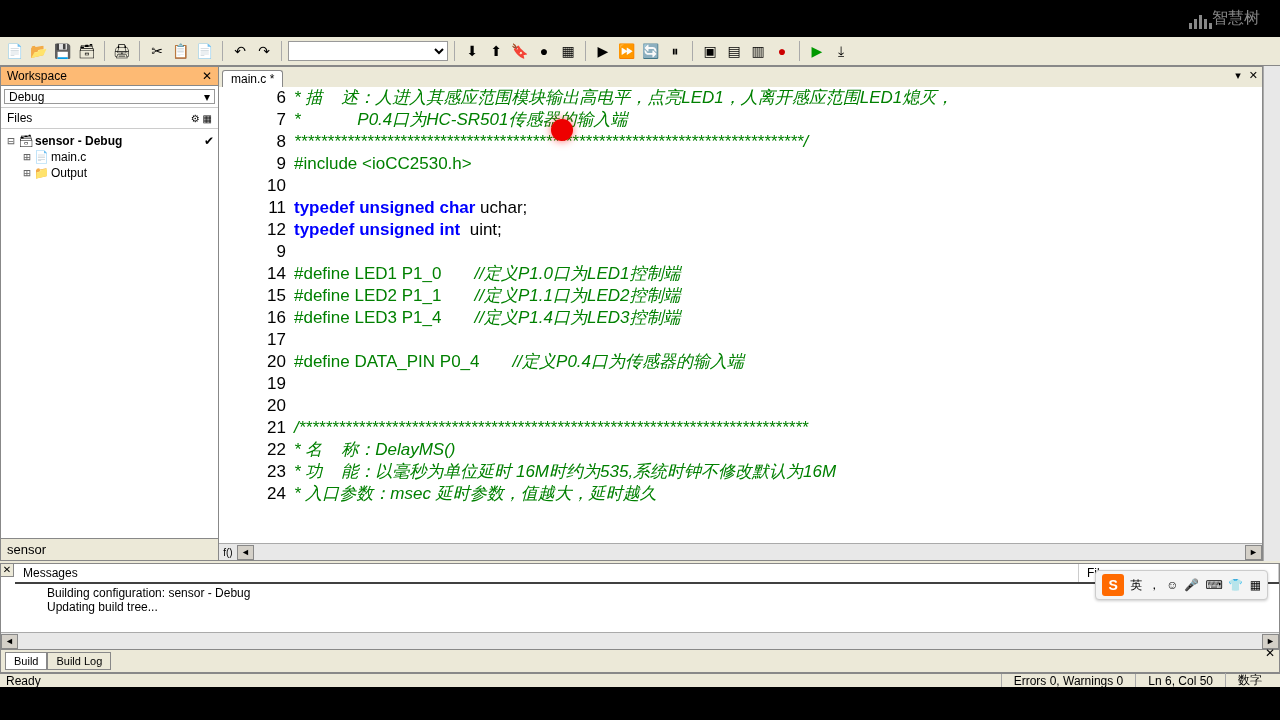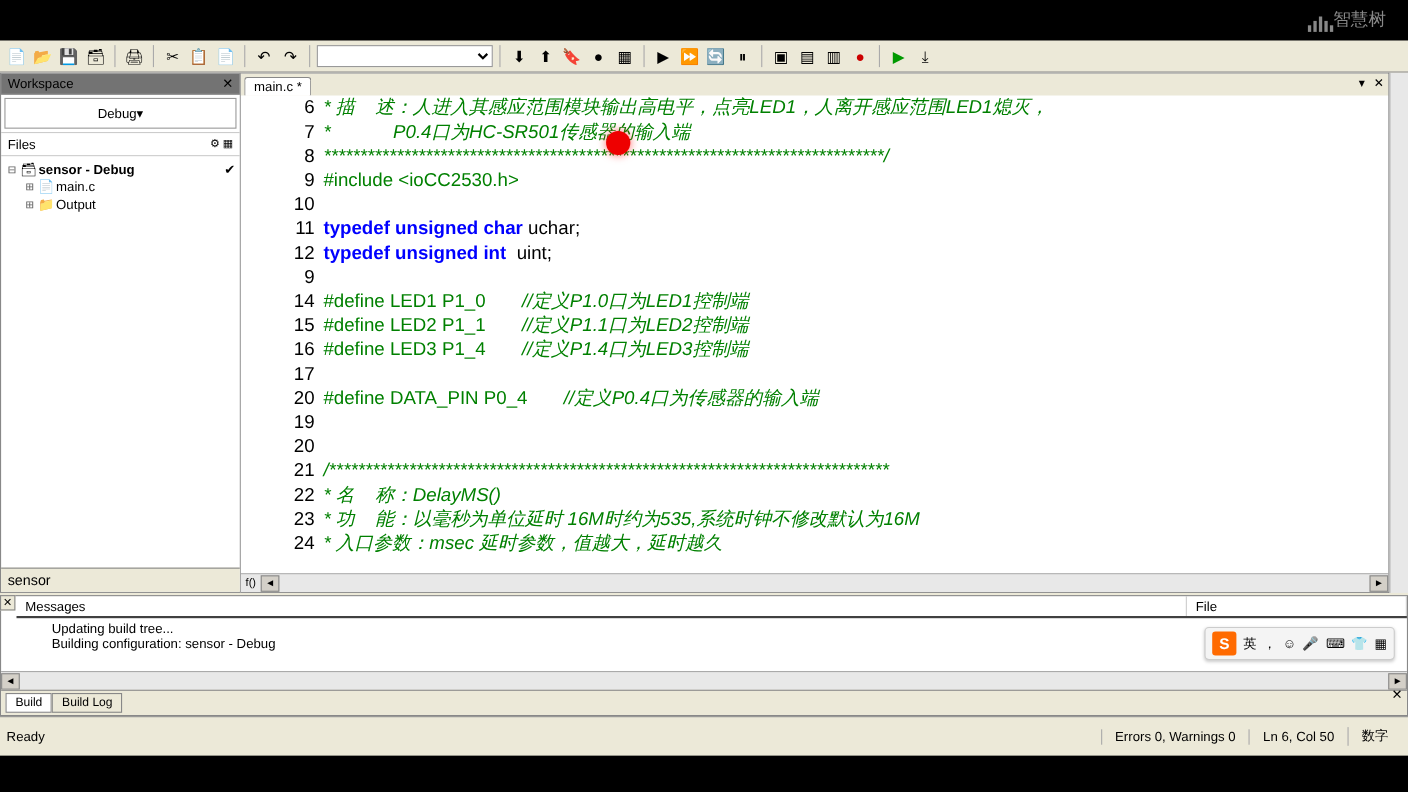--- a/index.html
+++ b/index.html
@@ -8,23 +8,23 @@
 .logo{color:#888;font-size:16px;display:flex;align-items:flex-end;gap:0}
 .bars{display:flex;gap:2px;align-items:flex-end}
 .bar{width:3px;background:#888}
 .app{position:absolute;top:37px;left:0;right:0;height:650px;background:#ece9d8;display:flex;flex-direction:column}
 .toolbar{height:29px;background:#ece9d8;border-bottom:1px solid #888;display:flex;align-items:center;padding:2px 4px;gap:2px}
 .tbtn{width:22px;height:22px;border:1px solid transparent;display:flex;align-items:center;justify-content:center;font-size:14px;cursor:pointer}
 .sep{width:1px;height:20px;background:#aaa;margin:0 4px}
 .combo{width:160px;height:20px;border:1px solid #999;background:#fff;font-size:11px}
 .main-area{flex:1;display:flex;overflow:hidden}
 .workspace{width:219px;background:#fff;border:1px solid #888;display:flex;flex-direction:column}
-.ws-title{background:#737373;border-bottom:1px solid #888;padding:2px 6px;font-size:12px;display:flex;align-items:center;justify-content:space-between}
+.ws-title{background:#fdba74;border-bottom:1px solid #888;padding:2px 6px;font-size:12px;display:flex;align-items:center;justify-content:space-between}
 .ws-close{font-size:12px;cursor:pointer}
-.ws-combo{margin:3px;height:28px;border:1px solid #999;background:#fff;font-size:12px;padding:1px 4px;display:flex;justify-content:center;align-items:center}
+.ws-combo{margin:3px;height:15px;border:1px solid #999;background:#fff;font-size:12px;padding:1px 4px;display:flex;justify-content:space-between;align-items:center}
 .files-hdr{padding:3px 6px;font-size:12px;border-top:1px solid #ccc;border-bottom:1px solid #ccc;display:flex;justify-content:space-between;align-items:center}
 .tree{flex:1;padding:4px;font-size:12px;overflow:auto}
 .tree-row{display:flex;align-items:center;gap:2px;padding:1px 0;cursor:pointer}
 .tree-indent{width:14px;display:inline-block}
 .exp{font-family:monospace;width:12px;text-align:center;color:#666}
 .ficon{width:14px;height:14px;display:inline-flex;align-items:center;justify-content:center}
 .check{margin-left:auto;color:#000}
 .ws-tabs{border-top:1px solid #888;padding:3px 6px;font-size:13px;background:#ece9d8}
 .editor-wrap{flex:1;display:flex;flex-direction:column;background:#fff;border:1px solid #888;border-left:none}
 .tabs{height:20px;background:#ece9d8;display:flex;align-items:flex-end;padding-left:3px;position:relative}
@@ -43,21 +43,21 @@
 .build-panel{height:110px;background:#fff;border:1px solid #888;display:flex;flex-direction:column;margin-top:2px;position:relative}
 .bp-close{position:absolute;left:-1px;top:-1px;width:14px;height:14px;border:1px solid #888;background:#ece9d8;font-size:10px;text-align:center;cursor:pointer}
 .bp-hdr{display:flex;border-bottom:2px solid #404040;font-size:12px;margin-left:14px}
 .bp-col{padding:2px 8px;border-right:1px solid #ccc}
 .bp-col.msg{flex:1}
 .bp-body{flex:1;padding:2px 46px;font-size:12px;overflow:auto}
 .bp-tabs{background:#ece9d8;display:flex;padding:2px 4px;font-size:11px;border-top:1px solid #888}
 .bp-tab{padding:2px 8px;border:1px solid #888;background:#fff;cursor:pointer}
 .bp-tab.inactive{background:#ece9d8}
 .bp-xclose{position:absolute;right:4px;top:82px;font-size:12px}
-.status{height:36px;background:#ece9d8;border-top:1px solid #888;display:flex;align-items:center;font-size:12px;padding:0 6px}
+.status{height:14px;background:#ece9d8;border-top:1px solid #888;display:flex;align-items:center;font-size:12px;padding:0 6px}
 .status-left{flex:1}
 .status-cell{border-left:1px solid #aaa;padding:0 12px}
 .ime-bar{position:absolute;right:12px;bottom:120px;background:#f4f4f4;border:1px solid #ccc;border-radius:4px;display:flex;align-items:center;gap:6px;padding:3px 6px;font-size:12px;box-shadow:0 1px 3px rgba(0,0,0,0.2)}
 .ime-icon{width:18px;height:18px;display:flex;align-items:center;justify-content:center;border-radius:3px}
 .sogou{background:#ff6a00;color:#fff;font-weight:bold;font-size:14px;width:22px;height:22px}
 .vsb{width:17px;background:#e8e8e8;border-left:1px solid #aaa}
 .bottom-black{position:absolute;bottom:0;left:0;right:0;height:33px;background:#000}
 </style>
 </head>
 <body>
@@ -190,22 +190,22 @@
     <div class="vsb"></div>
   </div>
 
   <div class="build-panel">
     <div class="bp-close">✕</div>
     <div class="bp-hdr">
       <div class="bp-col msg">Messages</div>
       <div class="bp-col" style="width:200px">File</div>
     </div>
     <div class="bp-body">
+      <div>Building configuration: sensor - Debug</div>
       <div>Updating build tree...</div>
-      <div>Building configuration: sensor - Debug</div>
     </div>
     <div class="scroll-h">
         <span class="sb-btn">◄</span>
         <span style="flex:1"></span>
         <span class="sb-btn">►</span>
       </div>
     <div class="bp-tabs">
       <div class="bp-tab">Build</div>
       <div class="bp-tab inactive">Build Log</div>
     </div>

